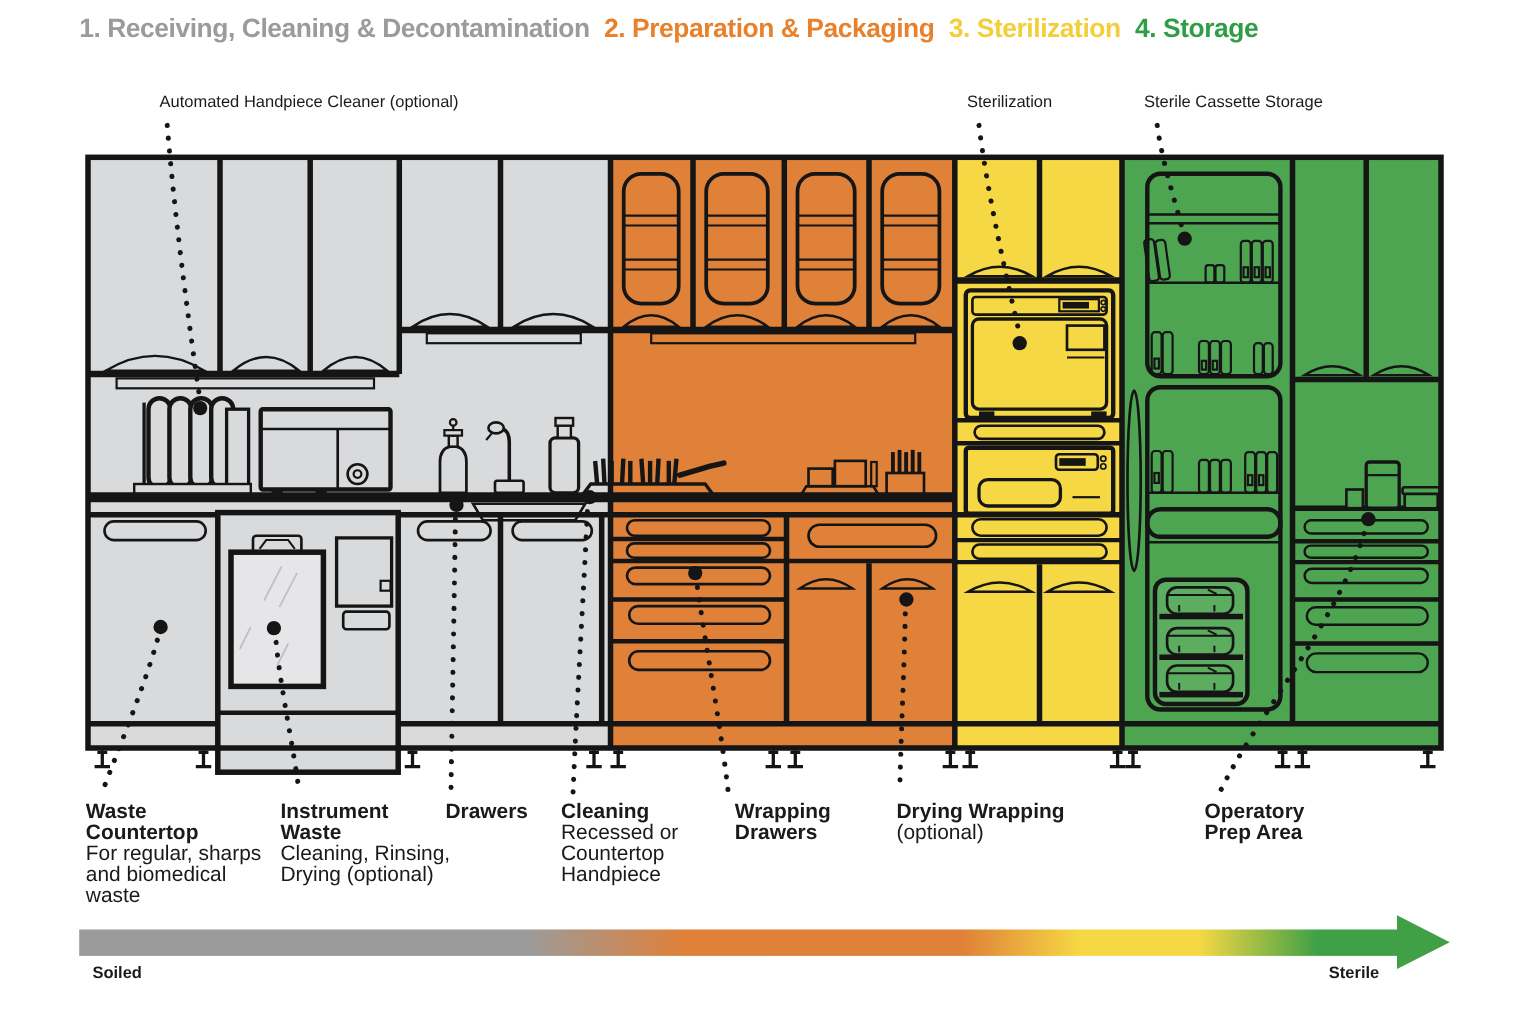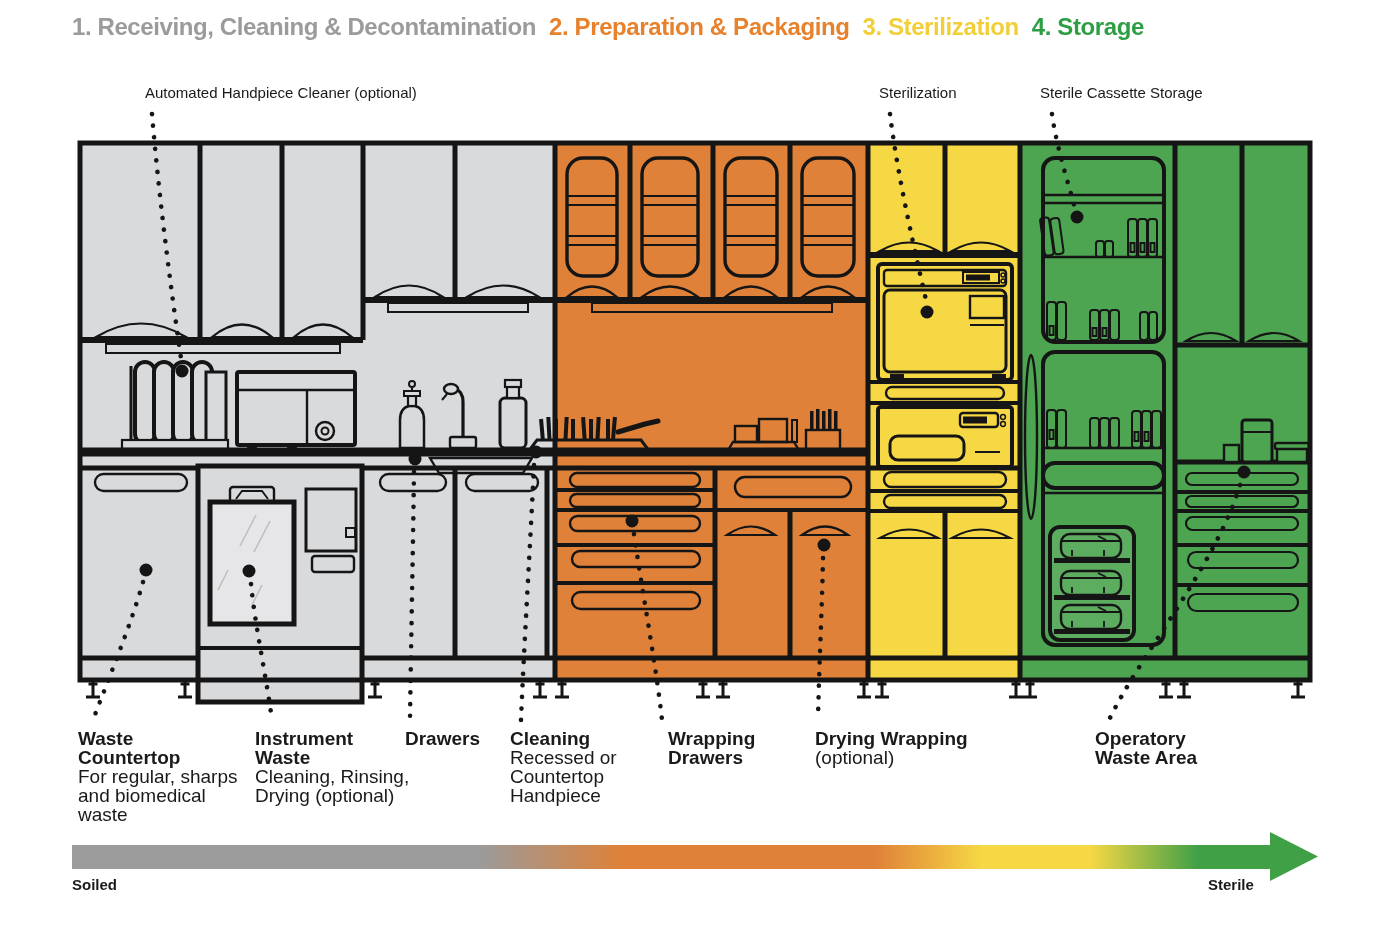--- a/index.html
+++ b/index.html
@@ -466,17 +466,17 @@
 <div class="blabel" style="left:668px">
   <div class="bh">Wrapping</div>
   <div class="bh">Drawers</div>
 </div>
 <div class="blabel" style="left:815px">
   <div class="bh">Drying Wrapping</div>
   <div>(optional)</div>
 </div>
 <div class="blabel" style="left:1095px">
   <div class="bh">Operatory</div>
-  <div class="bh">Waste Area</div>
-</div>
-
-<div class="flow-label" style="left:72px">Soiled</div>
+  <div class="bh">Prep Area</div>
+</div>
+
+<div class="flow-label" style="left:84px">Soiled</div>
 <div class="flow-label" style="left:1208px">Sterile</div>
 
 </body></html>

